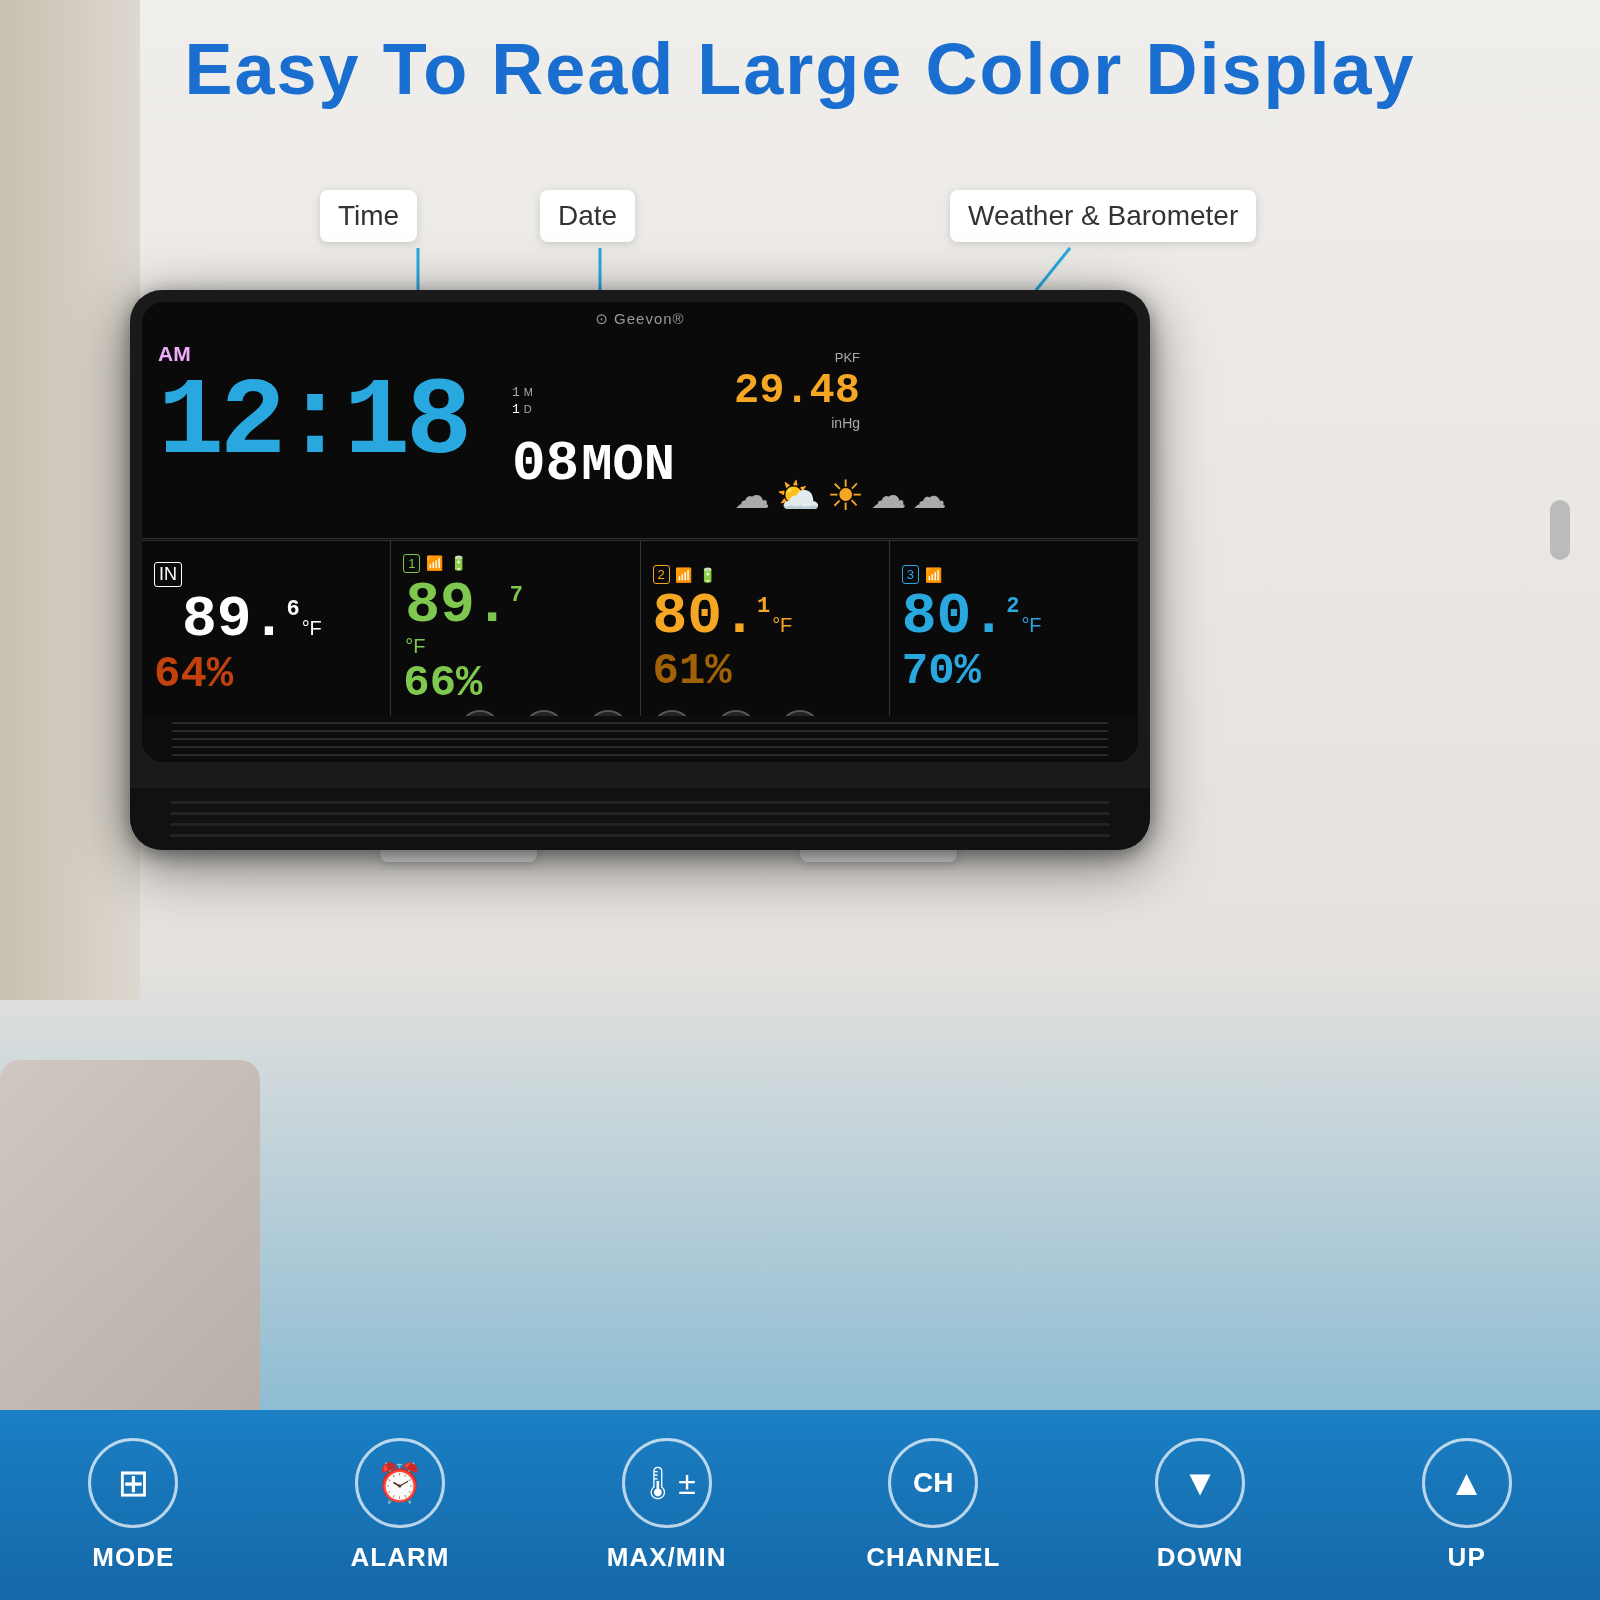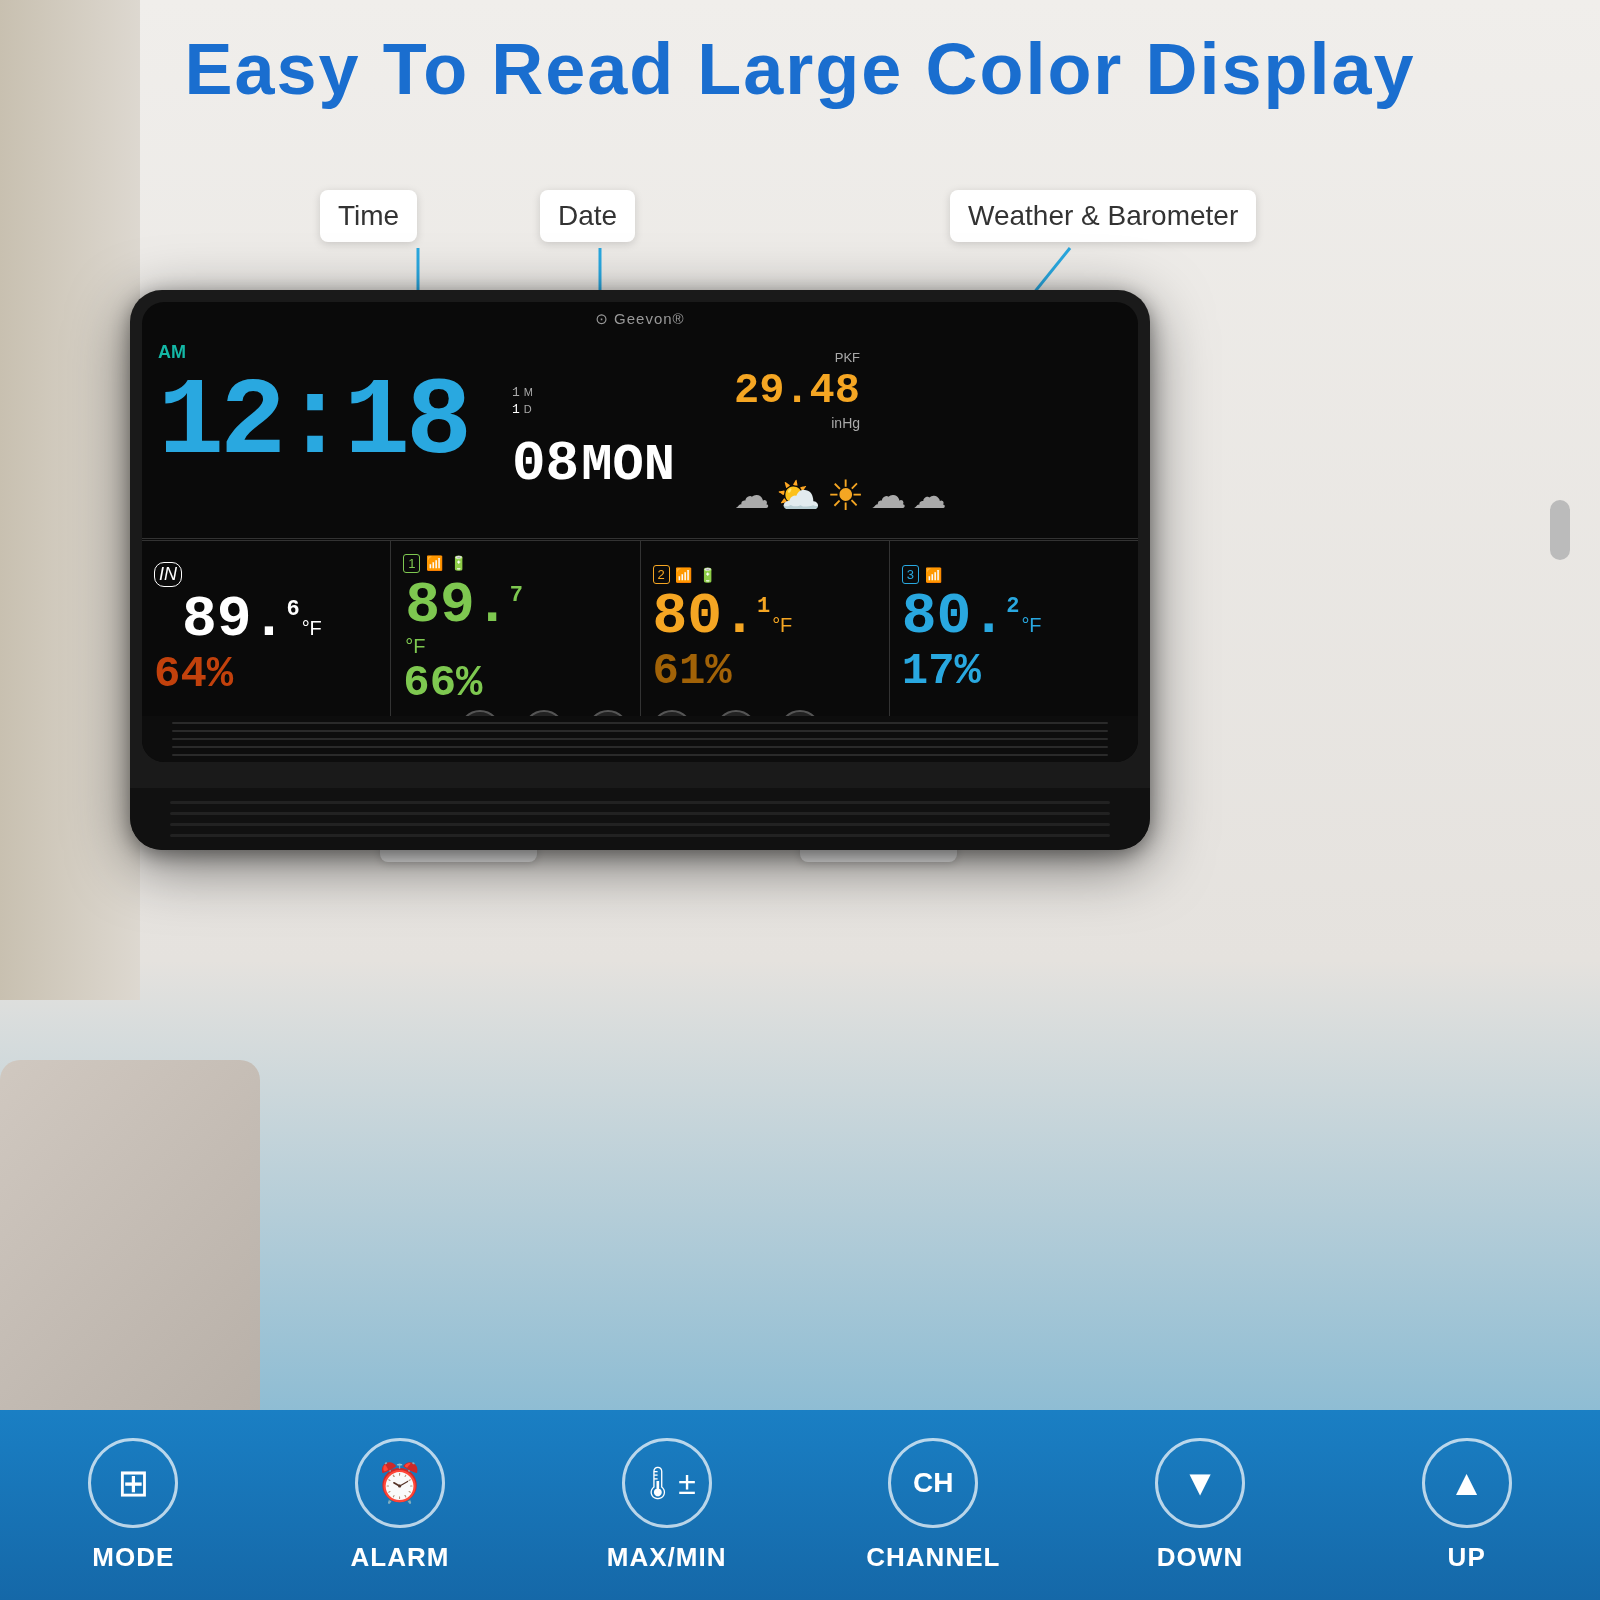--- a/index.html
+++ b/index.html
@@ -94,22 +94,22 @@
     }
 
     
     .time-section {
       width: 360px;
       padding: 10px 16px;
       position: relative;
     }
 
     .am-label {
-      color: #14b8a6;
-      font-size: 18px;
+      color: #f0abfc;
+      font-size: 21px;
       font-weight: bold;
       position: absolute;
       top: 12px;
       left: 16px;
     }
 
     .time-display {
       color: #29a8e0;
       font-size: 110px;
       font-weight: 900;
@@ -423,21 +423,21 @@
         </div>
       </div>
     </div>
 
     <div style="position:absolute; top:236px; left:0; right:0; height:1px; background:#333;"></div>
 
     <div class="display-bottom">
 
       <div class="sensor-cell indoor-section">
         <div class="sensor-header">
-          <span style="color:white; font-size:18px; border:1px solid white; padding:1px 4px; border-radius:10px;font-style:italic;">IN</span>
+          <span style="color:white; font-size:18px; border:1px solid white; padding:1px 4px; border-radius:3px;">IN</span>
         </div>
         <div style="display:flex; align-items:baseline;">
           <span class="sensor-temp" style="font-size:58px;margin-left:28px;">89.<sup style="font-size:22px;">6</sup></span>
           <span style="color:white; font-size:20px; vertical-align:super; margin-left:2px;">°F</span>
         </div>
         <div class="sensor-humid">64%</div>
       </div>
 
       <div class="sensor-cell ch1-section">
         <div class="sensor-header">
@@ -467,21 +467,21 @@
 
       <div class="sensor-cell ch3-section">
         <div class="sensor-header">
           <span style="color:#29a8e0; font-size:13px; border:1px solid #29a8e0; padding:1px 4px; border-radius:3px;">3</span>
           <span style="color:#29a8e0; font-size:14px;">📶</span>
         </div>
         <div style="display:flex; align-items:baseline;">
           <span class="sensor-temp" style="font-size:58px; color:#29a8e0;">80.<sup style="font-size:22px; color:#29a8e0;">2</sup></span>
           <span style="color:#29a8e0; font-size:20px; vertical-align:super; margin-left:2px;">°F</span>
         </div>
-        <div class="sensor-humid" style="color:#29a8e0;">17%</div>
+        <div class="sensor-humid" style="color:#29a8e0;">70%</div>
       </div>
 
     </div>
 
     <div class="buttons-row">
       <div class="device-btn">⊞</div>
       <div class="device-btn">⏰</div>
       <div class="device-btn">🌡</div>
       <div class="device-btn" style="font-size:11px; font-weight:bold; color:#aaa;">CH</div>
       <div class="device-btn" style="color:#ccc;">▼</div>

